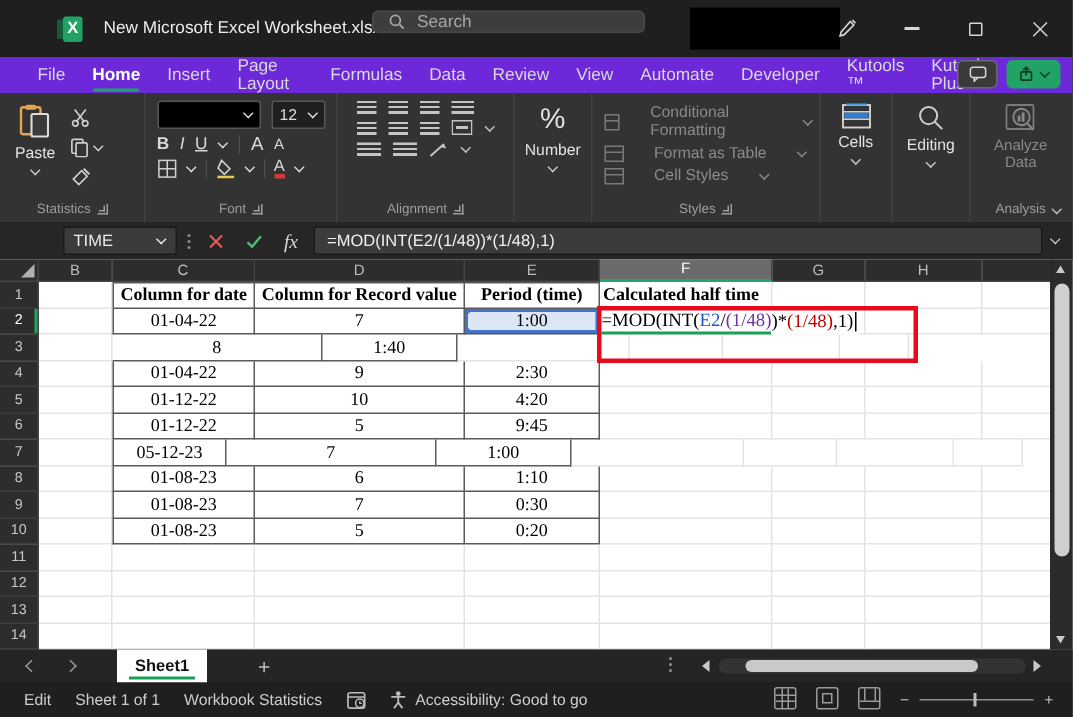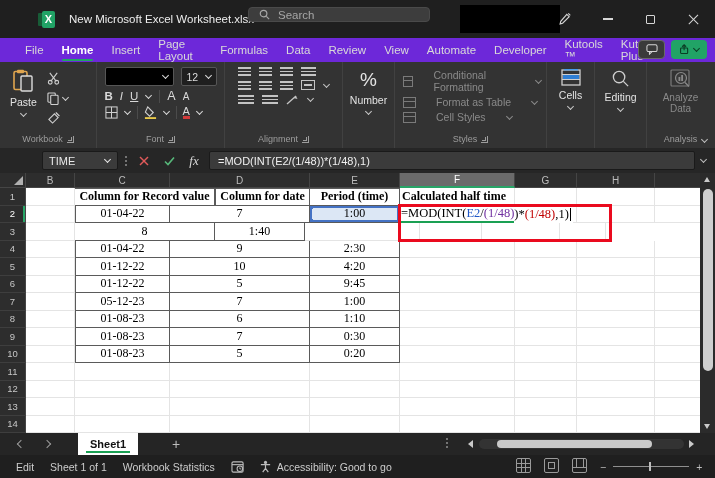--- a/index.html
+++ b/index.html
@@ -261,21 +261,21 @@
           </div>
           <div class="smallbtn">
             <svg width="13" height="12" viewBox="0 0 14 13">
               <path d="M2 8 L8 2 L12 6 L6 12 Z" fill="none" stroke="#cfcfcf" stroke-width="1.2"></path>
               <line x1="9.5" y1="0.5" x2="13.5" y2="4.5" stroke="#cfcfcf" stroke-width="1.4"></line>
             </svg>
           </div>
         </div>
       </div>
       <div class="rgroup-label">
-        <span>Workbook</span>
+        <span>Statistics</span>
         <span class="launcher"></span>
       </div>
     </div>
 
     <div class="rgroup" style="width:128px">
       <div class="rgroup-content" style="justify-content:center">
         <div class="fontrows">
           <div class="fr">
             <div class="combo" style="width:72px; background:#000;">
               <span></span>
@@ -478,22 +478,22 @@
         <div class="colhdr" style="width: 90px;">E</div>
         <div class="colhdr sel" style="width: 115px;">F</div>
         <div class="colhdr" style="width: 62px;">G</div>
         <div class="colhdr" style="width: 78px;">H</div>
         <div class="colhdr" style="width: 46px;"></div>
       </div>
     <div id="grid-rows">
         <div class="grow">
           <div class="rowhdr">1</div>
           <div class="cell" style="width: 49px;"></div>
+          <div class="cell tbl tbl-left tbl-top hdr" style="width: 95px;">Column for date</div>
           <div class="cell tbl tbl-top hdr" style="width: 140px;">Column for Record value</div>
-          <div class="cell tbl tbl-left tbl-top hdr" style="width: 95px;">Column for date</div>
           <div class="cell tbl tbl-top hdr" style="width: 90px;">Period (time)</div>
           <div class="cell hdr left" style="width: 115px;">Calculated half time</div>
           <div class="cell" style="width: 62px;"></div>
           <div class="cell" style="width: 78px;"></div>
           <div class="cell" style="width: 46px;"></div>
         </div>
         <div class="grow">
           <div class="rowhdr sel">2</div>
           <div class="cell" style="width: 49px;"></div>
           <div class="cell tbl tbl-left" style="width: 95px;">01-04-22</div>
@@ -543,21 +543,21 @@
           <div class="cell tbl" style="width: 140px;">5</div>
           <div class="cell tbl" style="width: 90px;">9:45</div>
           <div class="cell" style="width: 115px;"></div>
           <div class="cell" style="width: 62px;"></div>
           <div class="cell" style="width: 78px;"></div>
           <div class="cell" style="width: 46px;"></div>
         </div>
         <div class="grow">
           <div class="rowhdr">7</div>
           <div class="cell" style="width: 49px;"></div>
-          <div class="cell tbl tbl-left" style="width: 95px;">05-12-23</div>
+          <div class="cell tbl tbl-left" style="width: 76px;">05-12-23</div>
           <div class="cell tbl" style="width: 140px;">7</div>
           <div class="cell tbl" style="width: 90px;">1:00</div>
           <div class="cell" style="width: 115px;"></div>
           <div class="cell" style="width: 62px;"></div>
           <div class="cell" style="width: 78px;"></div>
           <div class="cell" style="width: 46px;"></div>
         </div>
         <div class="grow">
           <div class="rowhdr">8</div>
           <div class="cell" style="width: 49px;"></div>

